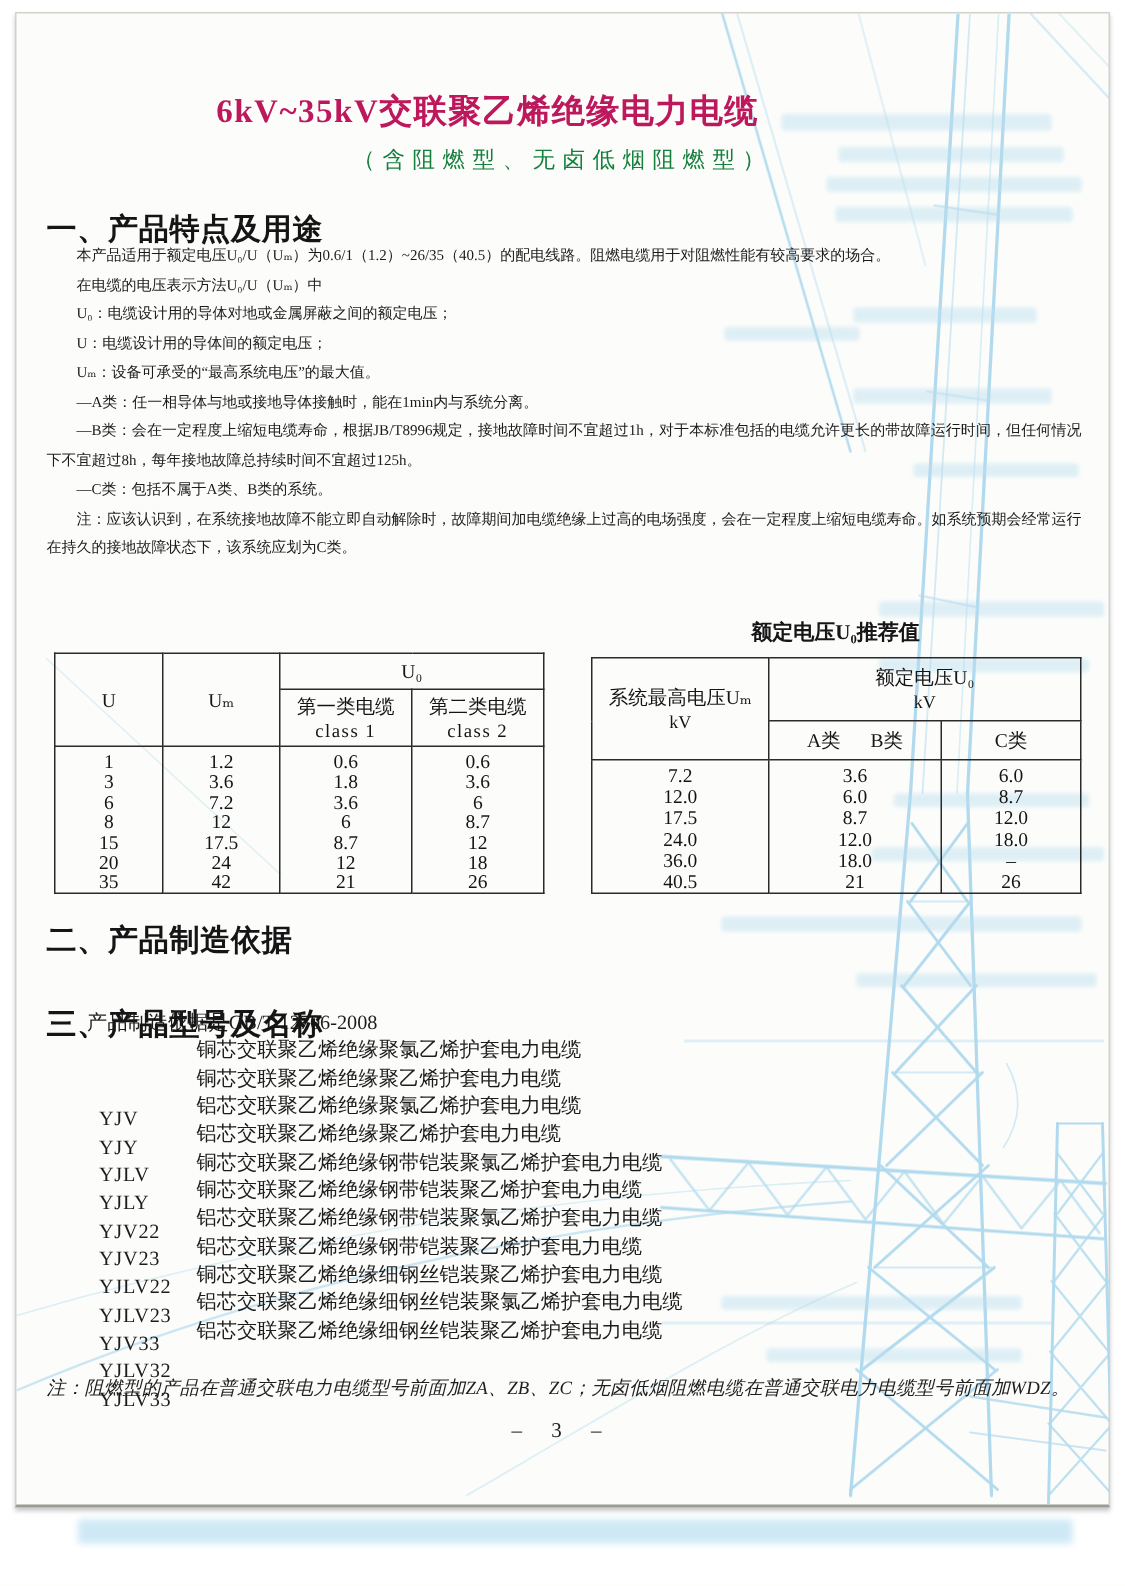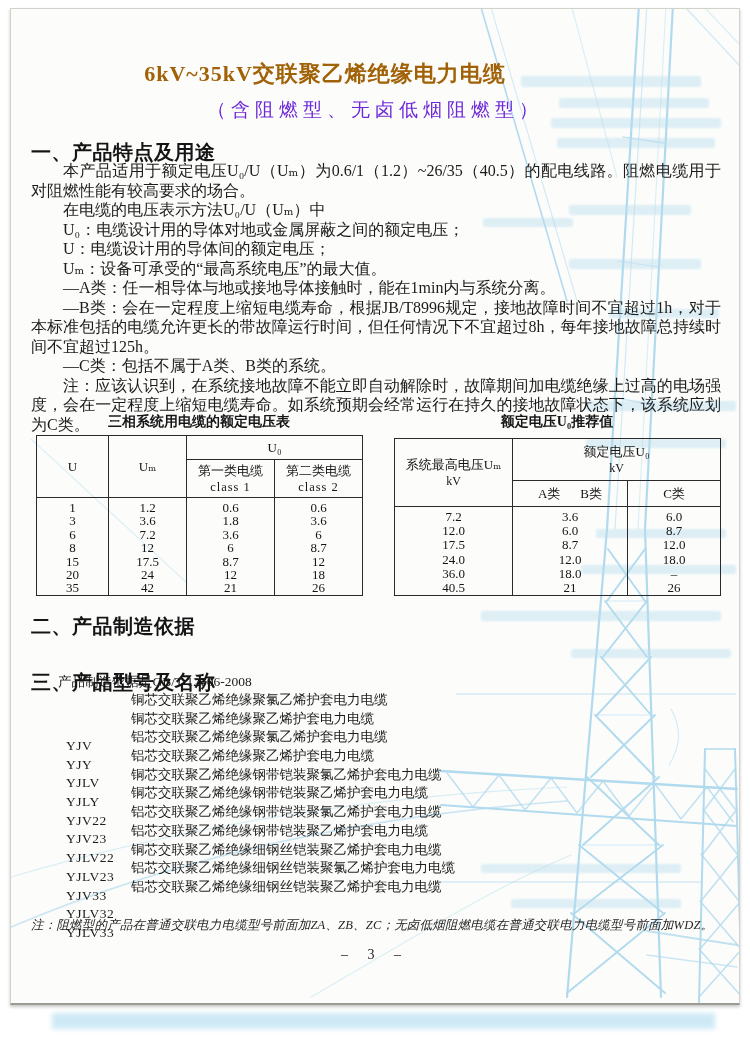--- a/index.html
+++ b/index.html
@@ -15,34 +15,34 @@
     border:1px solid #d2d2cb;border-bottom:2px solid #9b9b94;
     box-shadow:0 2px 3px rgba(0,0,0,.22);
   }
   .wm{position:absolute;left:0;top:0;z-index:0;}
   .smudge{position:absolute;background:#b9dcee;opacity:.45;filter:blur(1.3px);border-radius:2px;z-index:0;}
   .bleedline{position:absolute;background:#a8d4ea;opacity:.35;filter:blur(.5px);z-index:0;}
   .content{position:absolute;left:0;top:0;width:728px;height:994px;z-index:1;}
 
   .doc-title{
     position:absolute;left:0;top:50px;width:628px;text-align:center;
-    font-size:22px;font-weight:bold;letter-spacing:1px;color:#a16207;
+    font-size:22px;font-weight:bold;letter-spacing:1px;color:#be185d;
   }
   .doc-subtitle{
     position:absolute;left:0;top:88px;width:728px;text-align:center;
-    font-size:19px;letter-spacing:5px;color:#6d28d9;
+    font-size:15px;letter-spacing:5px;color:#15803d;
   }
   .sec-heading{
     position:absolute;left:20px;
     font-family:"Liberation Sans","DejaVu Sans",sans-serif;
     font-size:20px;font-weight:bold;color:#151515;letter-spacing:.5px;
   }
   .body-block{
     position:absolute;left:20px;top:152px;width:690px;
-    font-size:16px;line-height:19.5px;text-align:justify;color:#1b1b1b;
+    font-size:10px;line-height:19.5px;text-align:justify;color:#1b1b1b;
   }
   .body-block p{margin:0;text-indent:2em;}
 
   .tab-title{position:absolute;top:404px;font-size:14px;font-weight:bold;text-align:center;color:#161616;}
   .tab-title.lt{left:25px;width:326px;}
   .tab-title.rt{left:383px;width:326px;}
 
   table.vtab{
     position:absolute;border-collapse:collapse;table-layout:fixed;
     font-size:13px;color:#141414;background:transparent;
@@ -161,21 +161,20 @@
       <p>在电缆的电压表示方法U₀/U（Uₘ）中</p>
       <p>U₀：电缆设计用的导体对地或金属屏蔽之间的额定电压；</p>
       <p>U：电缆设计用的导体间的额定电压；</p>
       <p>Uₘ：设备可承受的“最高系统电压”的最大值。</p>
       <p>—A类：任一相导体与地或接地导体接触时，能在1min内与系统分离。</p>
       <p>—B类：会在一定程度上缩短电缆寿命，根据JB/T8996规定，接地故障时间不宜超过1h，对于本标准包括的电缆允许更长的带故障运行时间，但任何情况下不宜超过8h，每年接地故障总持续时间不宜超过125h。</p>
       <p>—C类：包括不属于A类、B类的系统。</p>
       <p>注：应该认识到，在系统接地故障不能立即自动解除时，故障期间加电缆绝缘上过高的电场强度，会在一定程度上缩短电缆寿命。如系统预期会经常运行在持久的接地故障状态下，该系统应划为C类。</p>
     </div>
 
-    <div class="tab-title lt">三相系统用电缆的额定电压表</div>
     <div class="tab-title rt">额定电压U₀推荐值</div>
 
     <table class="vtab" style="left:25px;top:426px;width:326px">
       <colgroup>
           <col style="width:72px">
           <col style="width:78px">
           <col style="width:88px">
           <col style="width:88px">
         </colgroup>
       <tbody>

